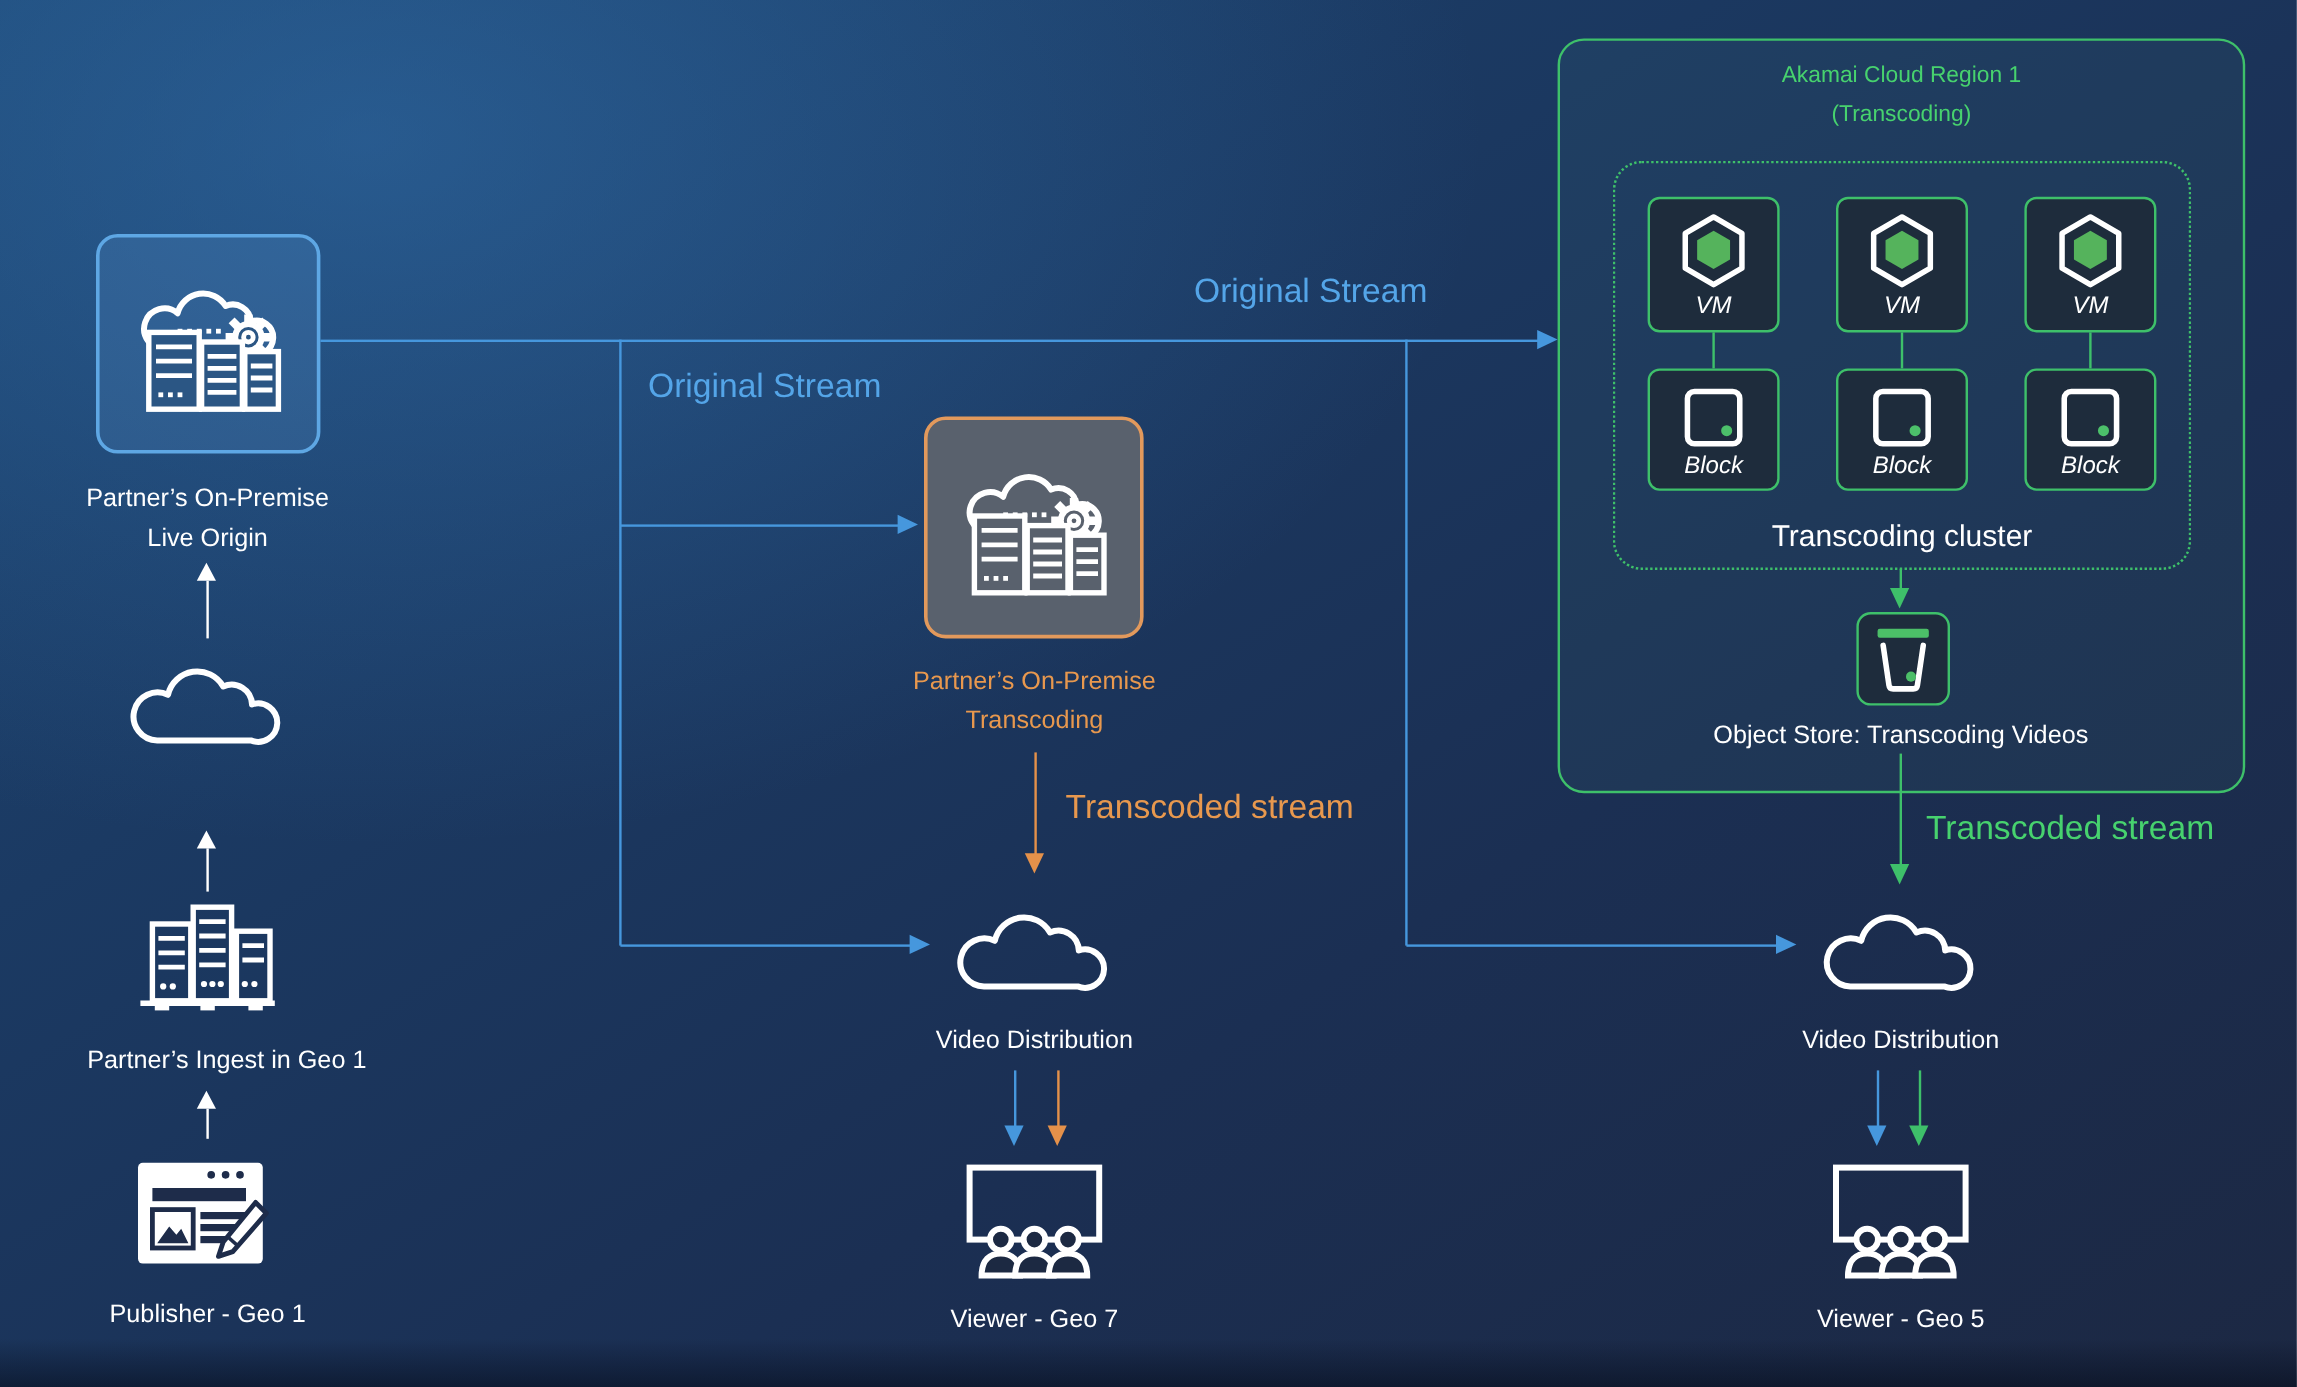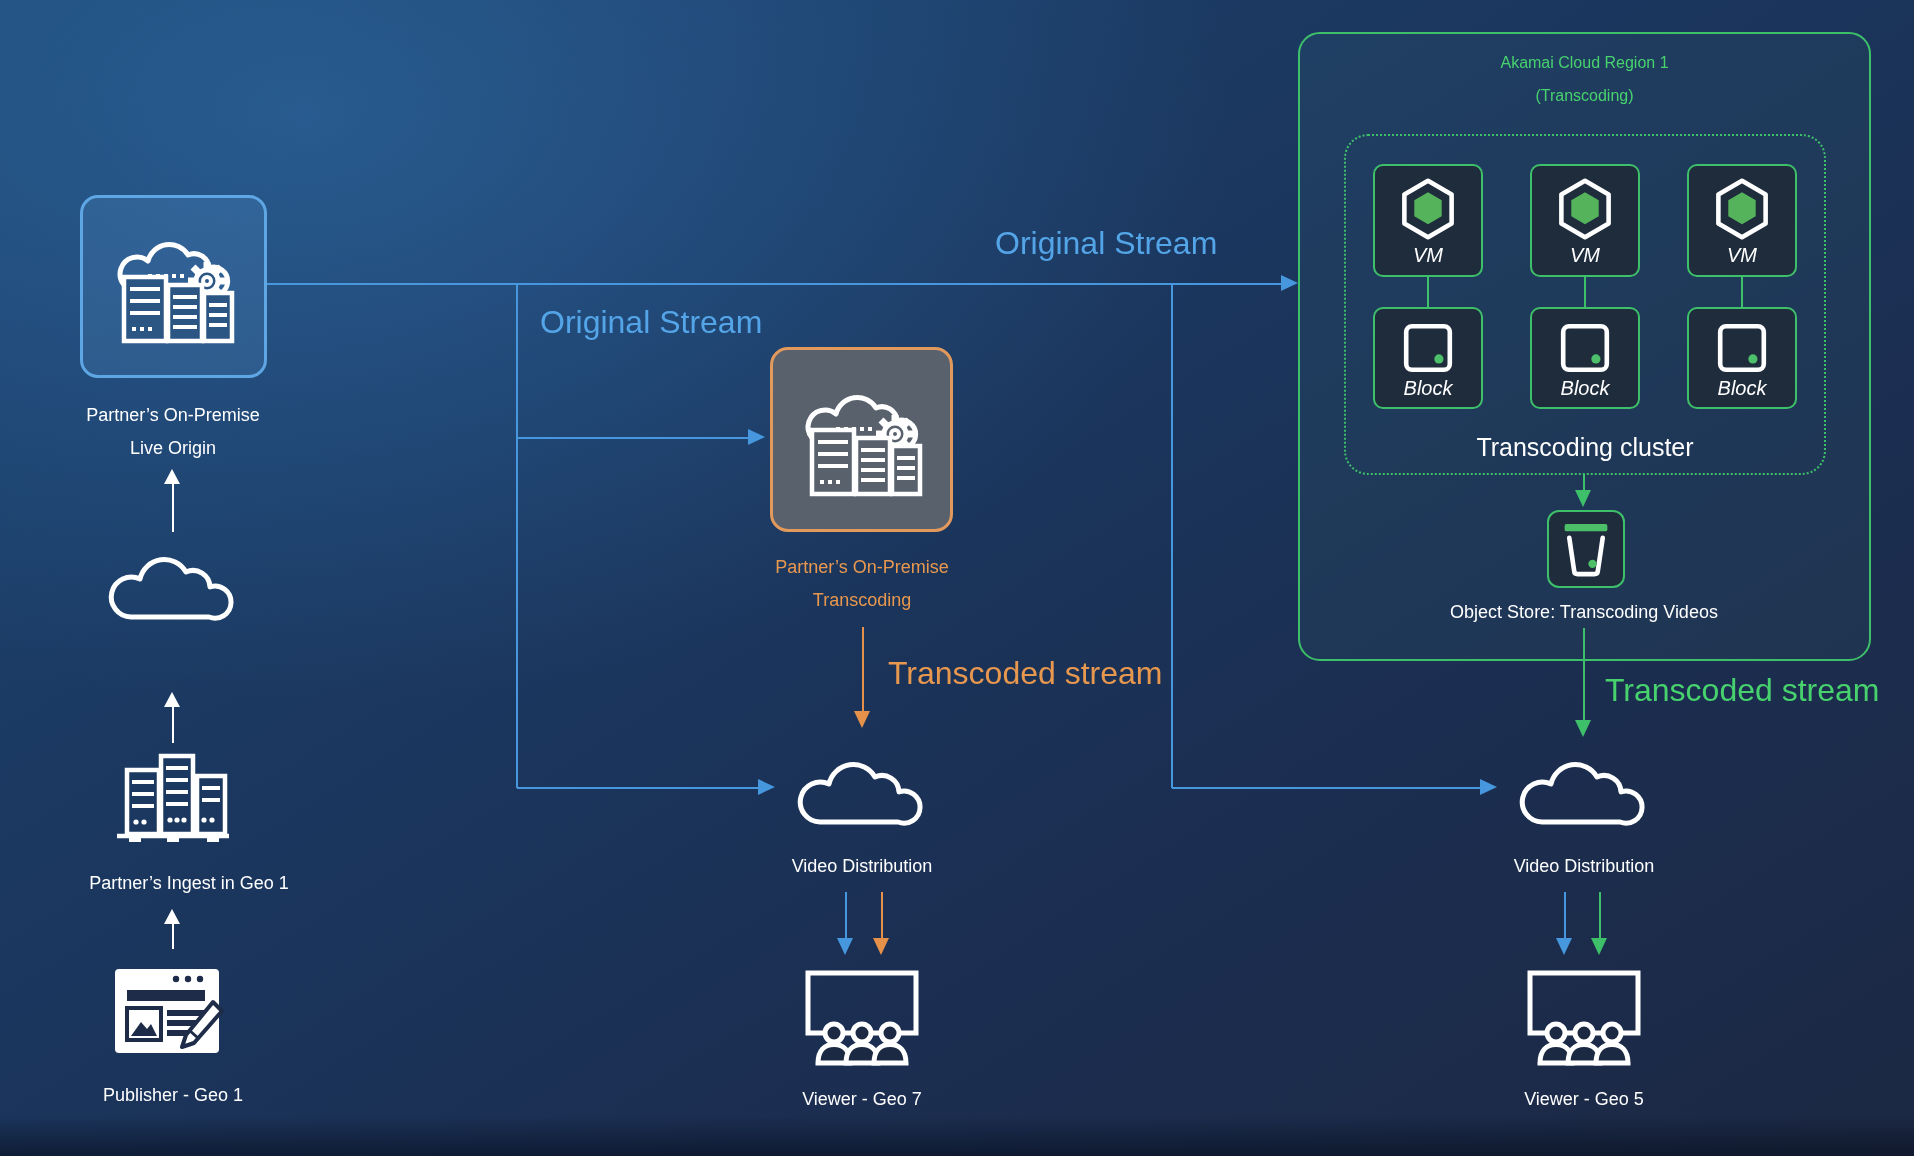--- a/index.html
+++ b/index.html
@@ -32,43 +32,43 @@
   .ah-r{border-top:8px solid transparent;border-bottom:8px solid transparent;border-left:17px solid currentColor;}
   .ah-d{border-left:8px solid transparent;border-right:8px solid transparent;border-top:17px solid currentColor;}
   .ah-u{border-left:8px solid transparent;border-right:8px solid transparent;border-bottom:15px solid currentColor;}
   .c-blue{color:var(--blue);}
   .c-white{color:#ffffff;}
   .c-orange{color:var(--orange);}
   .c-green{color:var(--green);}
   
   .nlabel{
     position:absolute;transform:translateX(-50%);text-align:center;
-    color:#fff;font-size:18px;line-height:33px;white-space:pre-line;
-  }
-  .slabel{position:absolute;font-size:32px;line-height:28px;}
+    color:#fff;font-size:21px;line-height:33px;white-space:pre-line;
+  }
+  .slabel{position:absolute;font-size:28px;line-height:28px;}
   .t-blue{color:var(--blue-t);}
   .t-orange{color:var(--orange-t);}
   .t-green{color:var(--green-t);}
   
   .box{position:absolute;box-sizing:border-box;border-radius:18px;display:flex;align-items:center;justify-content:center;}
   .origin-box{
     left:80px;top:195px;width:187px;height:183px;
     border:3px solid #5ea7e4;background:rgba(110,175,235,0.16);
   }
   .transcode-box{
     left:770px;top:347px;width:183px;height:185px;
     border:3px solid #e2995c;background:#59616d;
   }
   .akamai-box{
     position:absolute;left:1298px;top:32px;width:573px;height:629px;box-sizing:border-box;
     border:2px solid var(--green);border-radius:22px;background:rgba(95,195,160,0.06);
   }
   .akamai-title{
     position:absolute;left:0;right:0;top:12px;text-align:center;
-    color:var(--green-t);font-size:16px;line-height:33px;white-space:pre-line;
+    color:var(--green-t);font-size:19px;line-height:33px;white-space:pre-line;
   }
   .cluster-box{
     position:absolute;left:44px;top:100px;width:482px;height:341px;box-sizing:border-box;
     border:2px dotted var(--green);border-radius:24px;
     display:flex;justify-content:center;gap:47px;padding-top:28px;
   }
   .cluster-label{
     position:absolute;bottom:11px;left:0;right:0;text-align:center;
     color:#fff;font-size:25px;
   }

